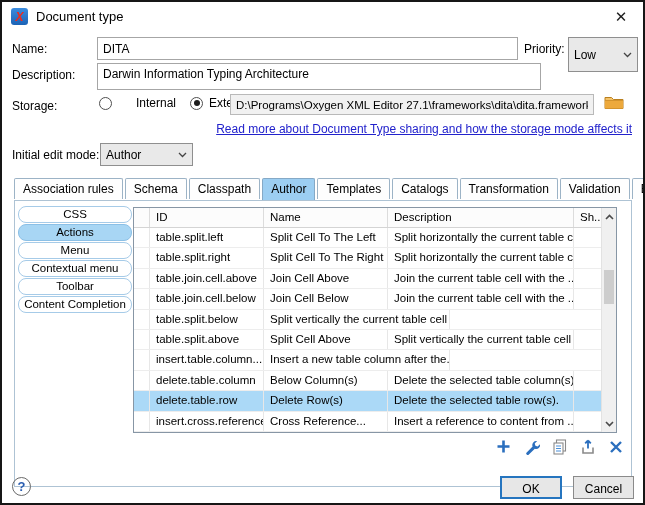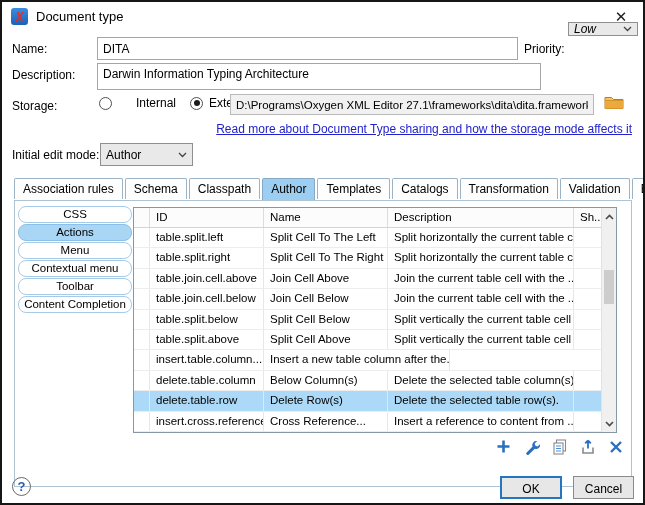--- a/index.html
+++ b/index.html
@@ -85,21 +85,21 @@
 
   <div class="titlebar">
     <div class="app-icon">X</div>
     <div class="win-title">Document type</div>
     <div class="win-close">✕</div>
   </div>
 
   <div class="lbl" style="left:10px; top:40px;">Name:</div>
   <input class="txt" style="left: 95px; top: 35px; width: 421px; height: 23px;" value="DITA">
   <div class="lbl" style="left:522px; top:40px;">Priority:</div>
-  <div class="combo" style="left:566px; top:20px; width:70px; height:14px;font-style:italic;">
+  <div class="combo" style="left:566px; top:35px; width:70px; height:35px;">
     <span>Low</span>
     <svg class="chev" width="9" height="6" viewBox="0 0 9 6">
         <polyline points="1,1 4.5,4.5 8,1" fill="none" stroke="#444" stroke-width="1.3"></polyline>
       </svg>
   </div>
 
   <div class="lbl" style="left:10px; top:66px;">Description:</div>
   <textarea class="txt" style="left: 95px; top: 61px; width: 444px; height: 27px;">Darwin Information Typing Architecture</textarea>
 
   <div class="lbl" style="left:10px; top:97px;">Storage:</div>
@@ -190,21 +190,20 @@
       <div class="trow">
         <div class="c c-gut"></div>
         <div class="c c-id">table.join.cell.below</div>
         <div class="c c-name">Join Cell Below</div>
         <div class="c c-desc">Join the current table cell with the ...</div>
         <div class="c c-sh"></div>
       </div>
       <div class="trow">
         <div class="c c-gut"></div>
         <div class="c c-id">table.split.below</div>
-        <div class="c c-name">Split Cell Below</div>
         <div class="c c-desc">Split vertically the current table cell ...</div>
         <div class="c c-sh"></div>
       </div>
       <div class="trow">
         <div class="c c-gut"></div>
         <div class="c c-id">table.split.above</div>
         <div class="c c-name">Split Cell Above</div>
         <div class="c c-desc">Split vertically the current table cell ...</div>
         <div class="c c-sh"></div>
       </div>

